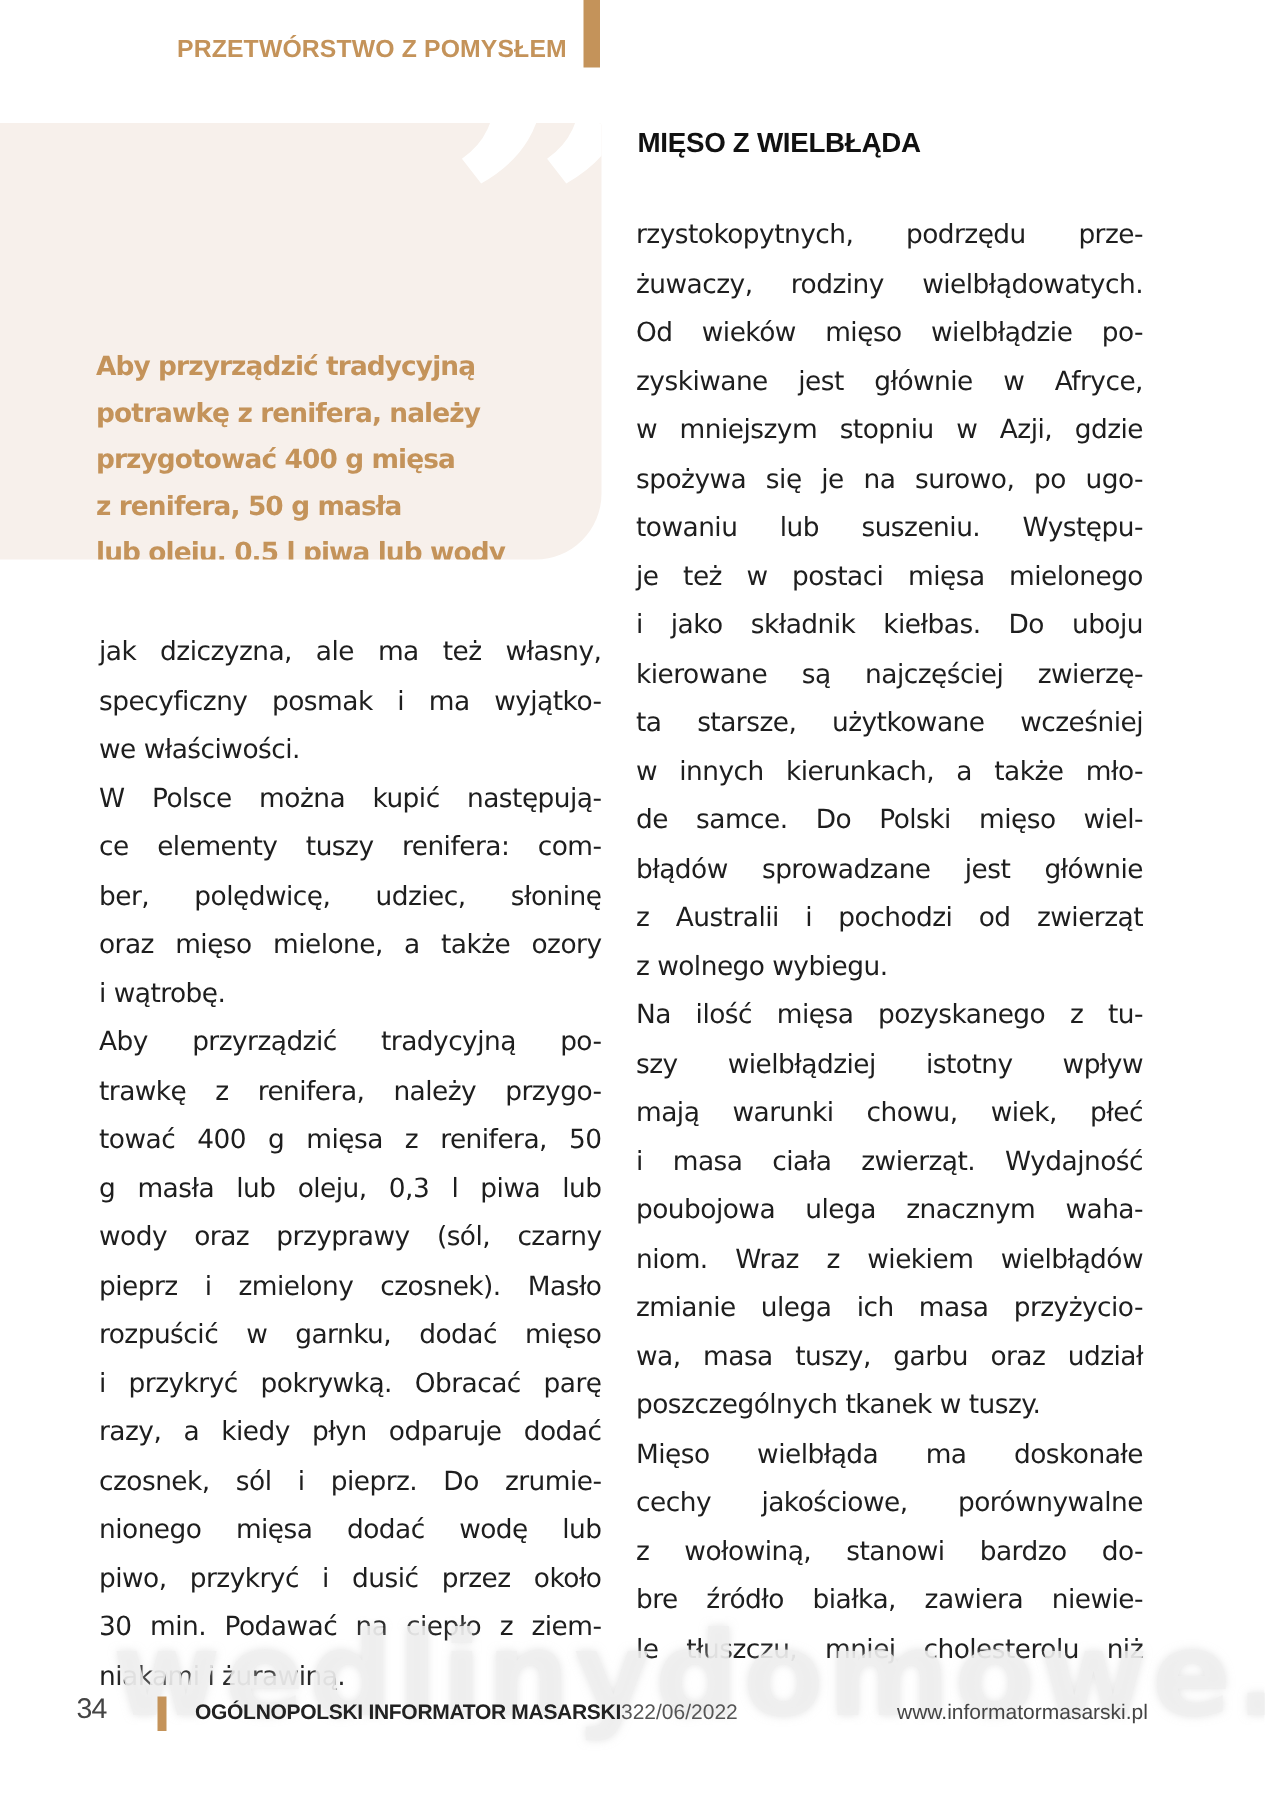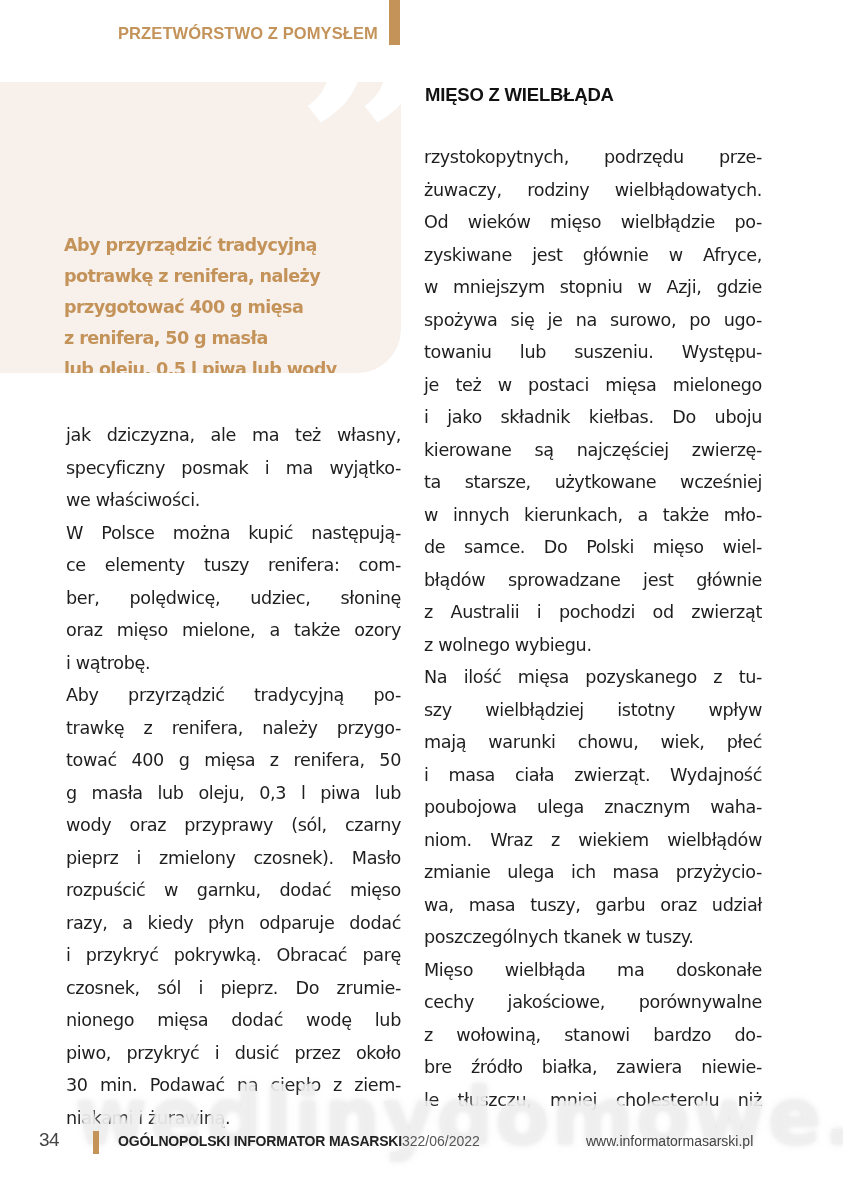--- a/index.html
+++ b/index.html
@@ -109,21 +109,21 @@
       font-size: 78px;
       color: rgba(240,240,240,0.85);
       letter-spacing: 3px;
       text-shadow: 0 0 6px rgba(210,210,210,0.6);
       white-space: nowrap;
     }
 
     .footer {
       position: absolute;
       top: 1127px;
-      left: 0;
+      left: 12px;
       width: 704px;
       height: 30px;
       font-family: "Liberation Sans", sans-serif;
     }
     .page-number {
       position: absolute;
       left: 39px;
       top: 2px;
       font-size: 19px;
       color: #444444;
@@ -189,22 +189,22 @@
     <span class="line">ber, polędwicę, udziec, słoninę</span>
     <span class="line">oraz mięso mielone, a także ozory</span>
     <span class="line last">i wątrobę.</span>
     <span class="line">Aby przyrządzić tradycyjną po-</span>
     <span class="line">trawkę z renifera, należy przygo-</span>
     <span class="line">tować 400 g mięsa z renifera, 50</span>
     <span class="line">g masła lub oleju, 0,3 l piwa lub</span>
     <span class="line">wody oraz przyprawy (sól, czarny</span>
     <span class="line">pieprz i zmielony czosnek). Masło</span>
     <span class="line">rozpuścić w garnku, dodać mięso</span>
+    <span class="line">i przykryć pokrywką. Obracać parę</span>
     <span class="line">razy, a kiedy płyn odparuje dodać</span>
-    <span class="line">i przykryć pokrywką. Obracać parę</span>
     <span class="line">czosnek, sól i pieprz. Do zrumie-</span>
     <span class="line">nionego mięsa dodać wodę lub</span>
     <span class="line">piwo, przykryć i dusić przez około</span>
     <span class="line">30 min. Podawać na ciepło z ziem-</span>
     <span class="line last">niakami i żurawiną.</span>
   </div>
 
 <div class="section-title">MIĘSO Z WIELBŁĄDA</div>
 <div class="col col-right" id="right-col">
     <span class="line">rzystokopytnych, podrzędu prze-</span>

